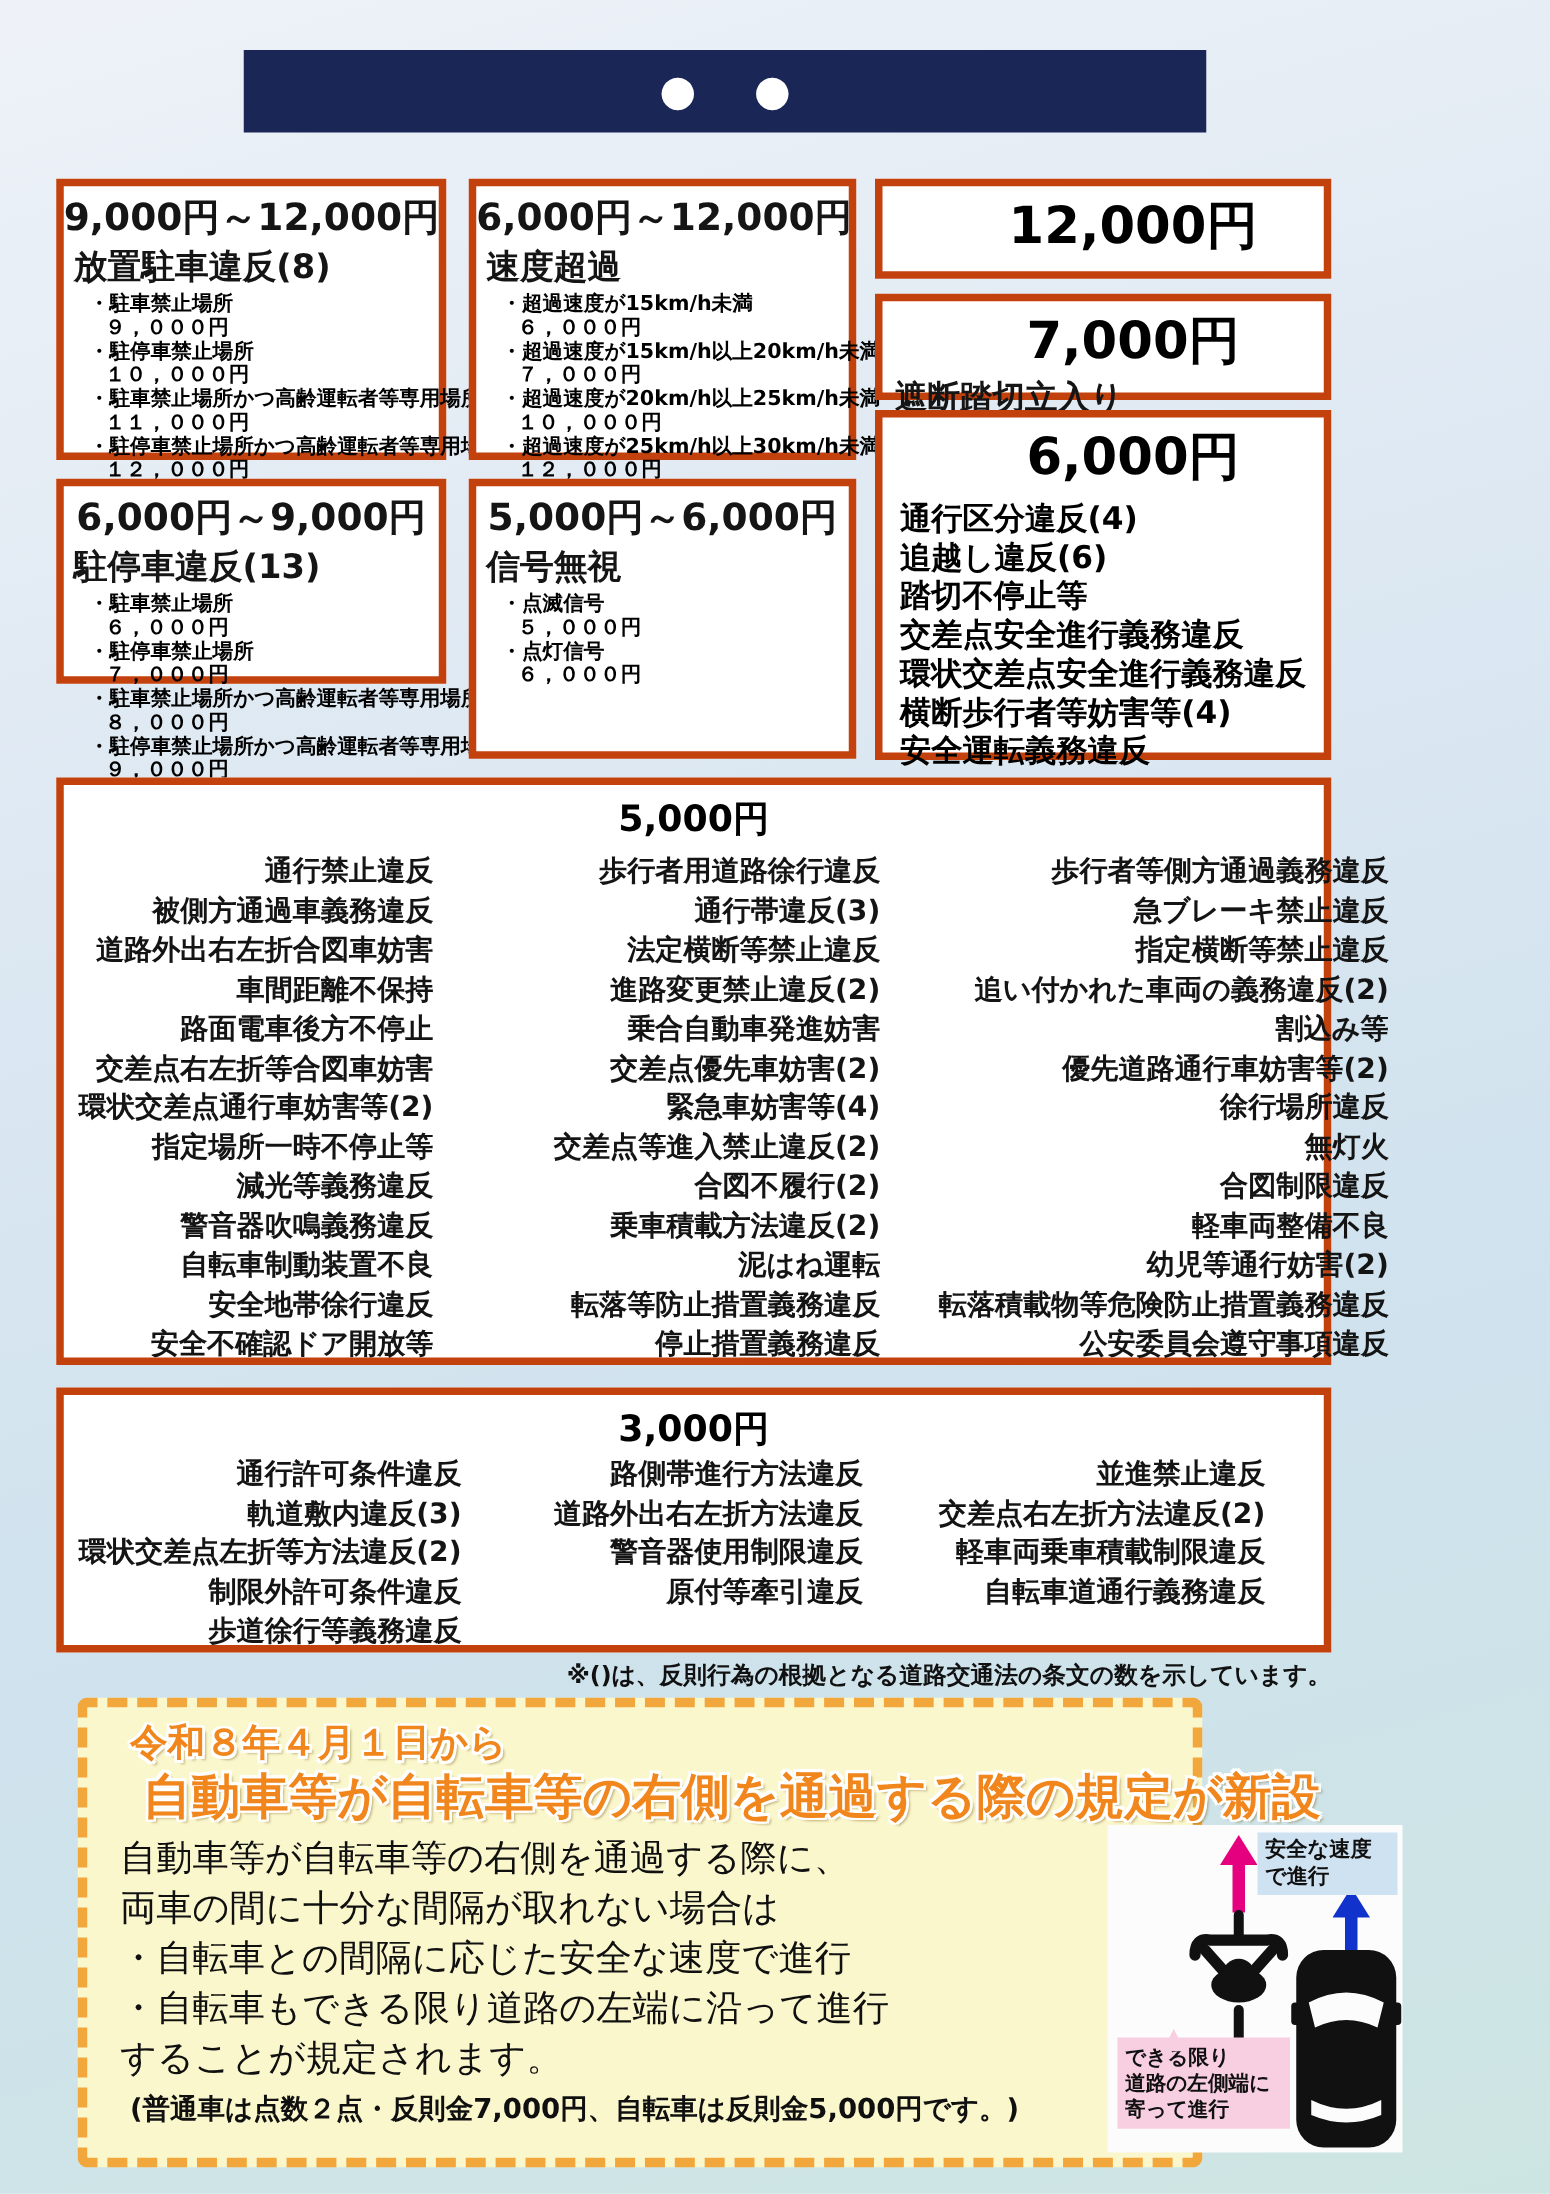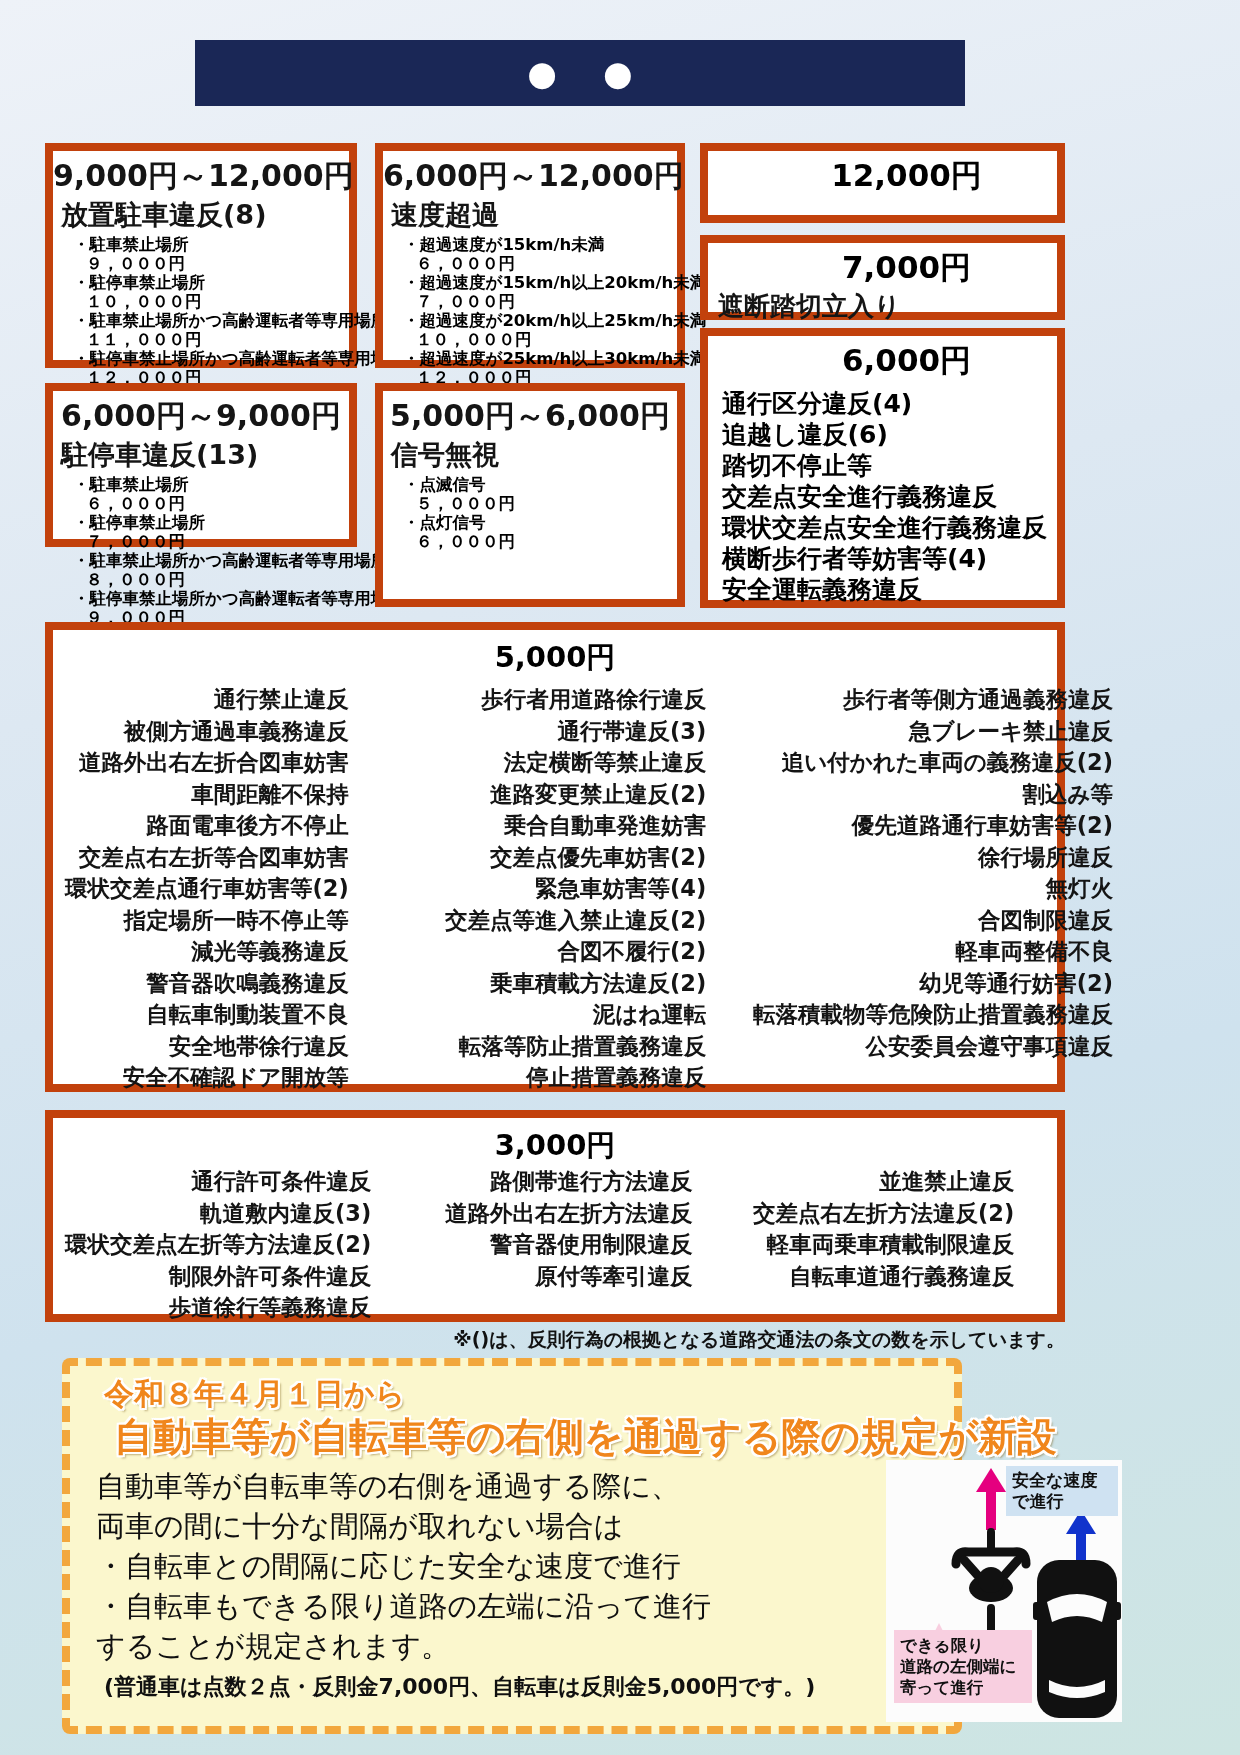--- a/index.html
+++ b/index.html
@@ -9,28 +9,28 @@
     background:linear-gradient(165deg,#eef2f8 0%,#dde8f2 35%,#cfe2ee 65%,#cde5e2 100%);
   }
   
   #title-bar{
     position:absolute;left:195px;top:40px;width:770px;height:66px;
     background:#1a2756;color:#fff;display:flex;align-items:center;justify-content:center;gap:46px;
   }
   #title-bar .dot{font-size:34px;line-height:1;}
   #title-bar h1{margin:0;font-size:40px;font-weight:bold;letter-spacing:2px;}
   
-  .box{position:absolute;background:#fff;border:8px solid #c2410c;box-sizing:border-box;}
+  .box{position:absolute;background:#fff;border:6px solid #c2410c;box-sizing:border-box;}
   .range{font-size:30px;font-weight:bold;text-align:center;color:#151515;margin-top:5px;white-space:nowrap;}
   .bname{font-size:27px;font-weight:bold;color:#151515;margin:0 0 2px 8px;white-space:nowrap;}
   .bullets{margin-left:20px;margin-top:2px;}
   .bullet-label{font-size:16.5px;font-weight:bold;line-height:19px;white-space:nowrap;}
   .bullet-label::before{content:"・";}
   .bullet-amount{font-size:16.5px;font-weight:bold;line-height:19px;padding-left:13px;white-space:nowrap;}
-  .amount-line{font-size:31px;font-weight:bold;text-align:center;margin-top:4px;margin-left:48px;}
+  .amount-line{font-size:41px;font-weight:bold;text-align:center;margin-top:4px;margin-left:48px;}
   #box-houchi{left:45px;top:143px;width:312px;height:225px;}
   #box-sokudo{left:375px;top:143px;width:310px;height:225px;}
   #box-keitai{left:700px;top:143px;width:365px;height:80px;}
   #box-fumikiri{left:700px;top:235px;width:365px;height:85px;}
   #box-6000{left:700px;top:328px;width:365px;height:280px;}
   #box-chuteisha{left:45px;top:383px;width:312px;height:164px;}
   #box-shingo{left:375px;top:383px;width:310px;height:224px;}
   #box-5000{left:45px;top:622px;width:1020px;height:470px;}
   #box-3000{left:45px;top:1110px;width:1020px;height:212px;}
   #box-keitai .bname,#box-fumikiri .bname{font-size:26px;margin-left:10px;}
@@ -212,20 +212,21 @@
       <div class="list-line">交差点等進入禁止違反(2)</div>
       <div class="list-line">合図不履行(2)</div>
       <div class="list-line">乗車積載方法違反(2)</div>
       <div class="list-line">泥はね運転</div>
       <div class="list-line">転落等防止措置義務違反</div>
       <div class="list-line">停止措置義務違反</div>
     </div>
   <div class="col c3">
       <div class="list-line">歩行者等側方通過義務違反</div>
       <div class="list-line">急ブレーキ禁止違反</div>
+      <div class="list-line">指定横断等禁止違反</div>
       <div class="list-line">追い付かれた車両の義務違反(2)</div>
       <div class="list-line">割込み等</div>
       <div class="list-line">優先道路通行車妨害等(2)</div>
       <div class="list-line">徐行場所違反</div>
       <div class="list-line">無灯火</div>
       <div class="list-line">合図制限違反</div>
       <div class="list-line">軽車両整備不良</div>
       <div class="list-line">幼児等通行妨害(2)</div>
       <div class="list-line">転落積載物等危険防止措置義務違反</div>
       <div class="list-line">公安委員会遵守事項違反</div>

